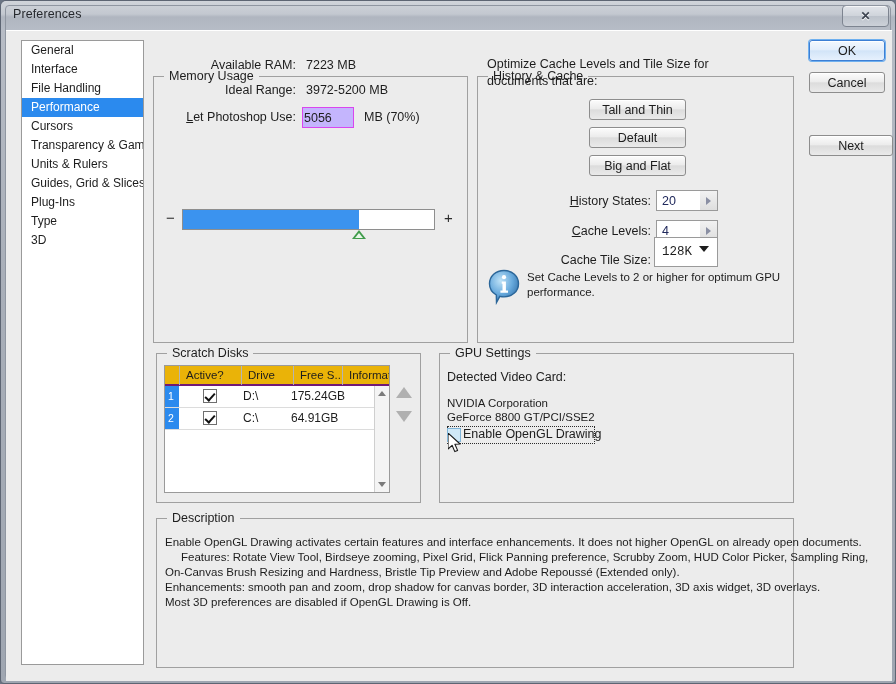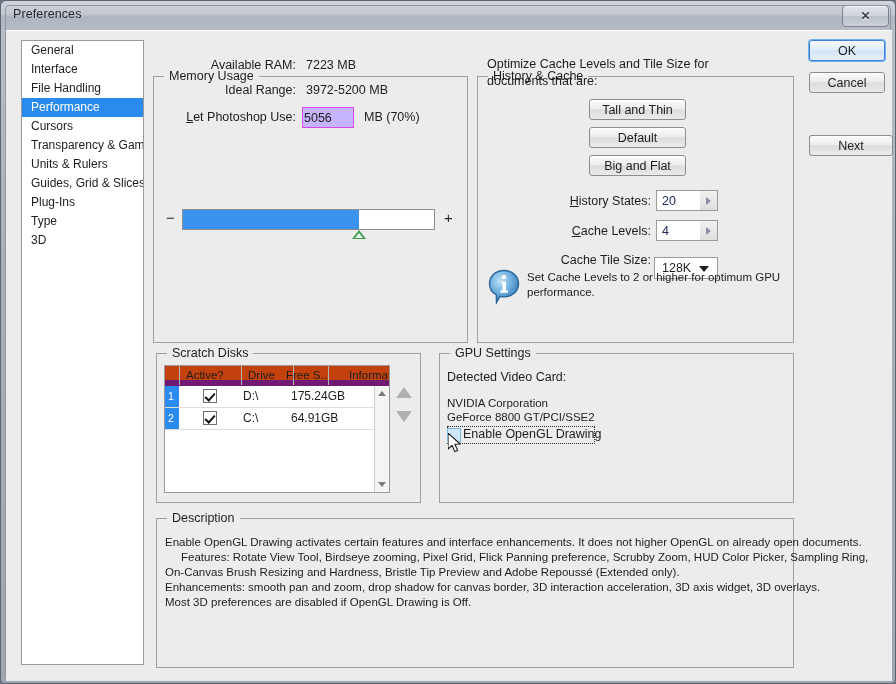--- a/index.html
+++ b/index.html
@@ -236,22 +236,22 @@
     position: absolute;
     box-sizing: border-box;
     background: #ffffff;
     border: 1px solid #9a9a9a;
     overflow: hidden;
   }
   .sd-head {
     position: absolute;
     left: 0; top: 0; right: 0;
     height: 20px;
-    background: #c2410c;
-    border-bottom: 6px solid #701a75;
+    background: #eab308;
+    border-bottom: 2px solid #701a75;
     box-sizing: border-box;
   }
   .sd-hcell {
     position: absolute;
     top: 0; height: 19px;
     line-height: 19px;
     font-size: 11.5px;
     color: #1d1d1d;
     padding-left: 6px;
     border-right: 1px solid #b4b4b4;
@@ -447,21 +447,21 @@
 
     <div class="lbl lbl-r underline-first" style="left:510px; top:193px; width:135px;">Cache Levels:</div>
     <div class="spin-wrap" style="left:650px; top:189px; width:62px; height:21px;">
       <div class="spin-box" style="width:45px; height:21px;">4</div>
       <div class="spin-btn" style="left:44px; top:0; width:18px; height:21px;">
         <div class="tri-right"></div>
       </div>
     </div>
 
     <div class="lbl lbl-r" style="left:500px; top:222px; width:145px;">Cache Tile Size:</div>
-    <div class="combo" style="left:648px; top:226px; width:64px; height:22px;">
+    <div class="combo" style="left:648px; top:206px; width:64px; height:30px;font-family:Liberation Mono, monospace;">
       <span>128K</span>
       <span class="tri-down-sm" style="position:absolute; right:8px; top:8px;"></span>
     </div>
 
     <div id="info-icon" style="left:482px; top:238px;">
       <svg width="34" height="36" viewBox="0 0 34 36">
         <defs>
           <radialGradient id="ig" cx="38%" cy="32%" r="75%">
             <stop offset="0%" stop-color="#bfe2f7"></stop>
             <stop offset="55%" stop-color="#67a9dc"></stop>
@@ -478,21 +478,21 @@
 
     <div class="grp" style="left:150px; top:322px; width:263px; height:148px;">
       <div class="grp-title">Scratch Disks</div>
     </div>
 
     <div id="sd-table" style="left:158px; top:334px; width:226px; height:128px;">
       <div class="sd-head">
         <div class="sd-hcell" style="left:0; width:15px;"></div>
         <div class="sd-hcell" style="left:15px; width:62px;">Active?</div>
         <div class="sd-hcell" style="left:77px; width:52px;">Drive</div>
-        <div class="sd-hcell" style="left:115px; width:49px;text-align:right;">Free S...</div>
+        <div class="sd-hcell" style="left:129px; width:49px;text-align:right;">Free S...</div>
         <div class="sd-hcell" style="left:178px; width:48px; border-right:none;">Information</div>
       </div>
       <div id="sd-rows">
           <div class="sd-row" style="top: 20px;">
             <div class="sd-num">1</div>
             <div class="sd-cb" style="left: 38px;"></div>
             <div class="sd-cell" style="left: 78px;">D:\</div>
             <div class="sd-cell" style="left: 126px;">175.24GB</div>
             <div class="sd-cell" style="left: 185px;"></div>
           </div>

